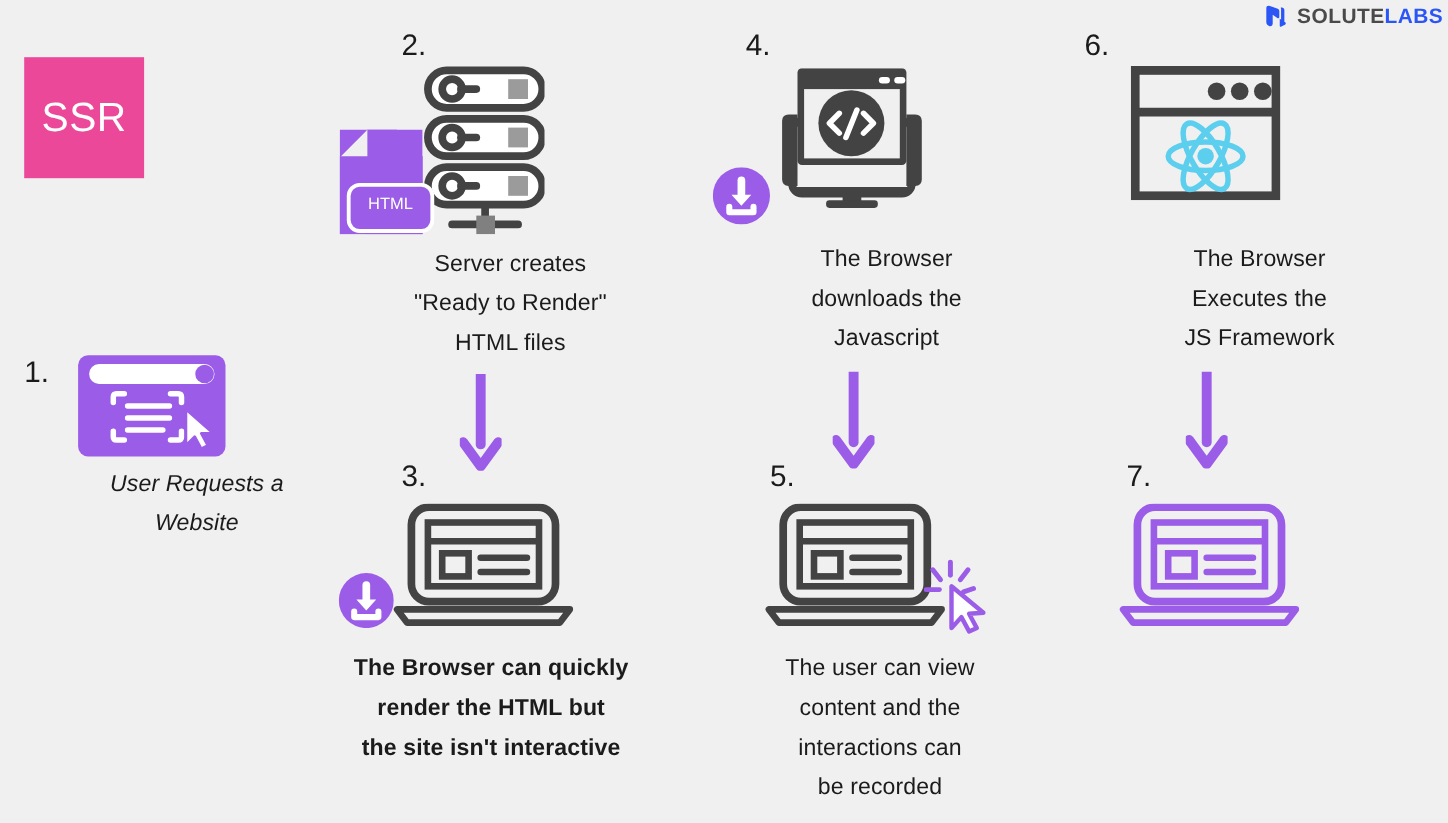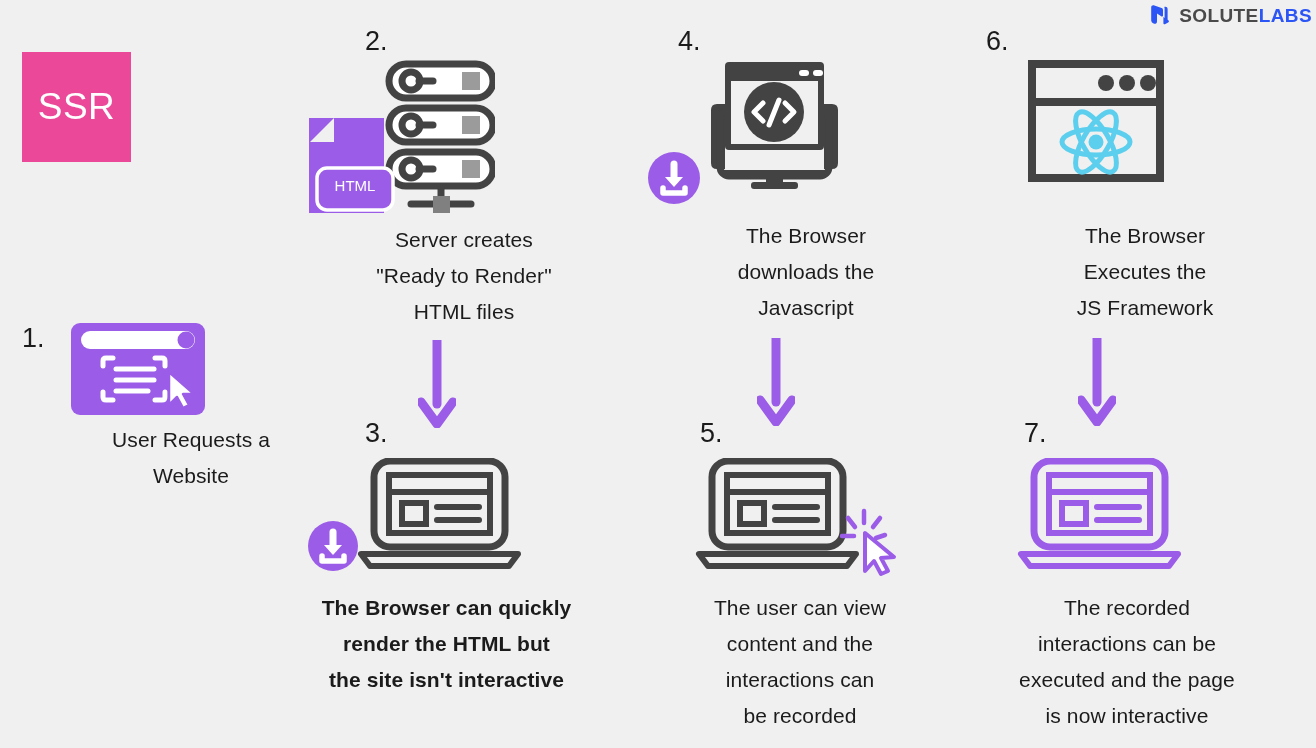--- a/index.html
+++ b/index.html
@@ -118,21 +118,21 @@
         <path d="M95 44 L95 39 Q95 36 92 36 L85 36"></path>
         <path d="M33 70 L33 75 Q33 78 36 78 L43 78"></path>
         <path d="M95 70 L95 75 Q95 78 92 78 L85 78"></path>
         <path d="M46 47 L84 47"></path>
         <path d="M46 58 L84 58"></path>
         <path d="M46 69 L78 69"></path>
       </g>
       <path d="M99 50 L99 83 L107 75 L113 86 L119 83 L113 72 L124 72 Z" fill="#ffffff" stroke="#9b5ce8" stroke-width="2.5" stroke-linejoin="round"></path>
     </svg>
   </div>
-  <div class="caption" style="left:66px; top:422px; width:250px;">User Requests a
+  <div class="caption" style="left:54px; top:422px; width:250px;font-style:italic;">User Requests a
 Website</div>
 
   <div class="step-num" style="left:365px; top:28px;">2.</div>
   <div class="icon-wrap" style="left:305px; top:58px; width:190px; height:155px;">
     <svg viewBox="0 0 190 155" width="190" height="155">
       <g>
         <rect x="84" y="6" width="104" height="34" rx="17" fill="#ffffff" stroke="#434343" stroke-width="7"></rect>
         <circle cx="106" cy="23" r="9" fill="none" stroke="#434343" stroke-width="7"></circle>
         <path d="M114 23 L128 23" stroke="#434343" stroke-width="7" stroke-linecap="round"></path>
         <rect x="157" y="14" width="18" height="18" fill="#9b9b9b"></rect>
@@ -299,18 +299,14 @@
     <svg viewBox="0 0 165 112" width="165" height="112">
       <rect x="17" y="3" width="131" height="86" rx="16" fill="none" stroke="#9b5ce8" stroke-width="7"></rect>
       <rect x="32" y="17" width="101" height="58" fill="none" stroke="#9b5ce8" stroke-width="6"></rect>
       <path d="M32 34 L133 34" stroke="#9b5ce8" stroke-width="6"></path>
       <rect x="45" y="45" width="24" height="21" fill="none" stroke="#9b5ce8" stroke-width="6"></rect>
       <path d="M80 49 L122 49" stroke="#9b5ce8" stroke-width="6" stroke-linecap="round"></path>
       <path d="M80 62 L122 62" stroke="#9b5ce8" stroke-width="6" stroke-linecap="round"></path>
       <path d="M4 96 L161 96 L152 108 L13 108 Z" fill="none" stroke="#9b5ce8" stroke-width="6" stroke-linejoin="round"></path>
     </svg>
   </div>
-  <div class="caption" style="left:962px; top:590px; width:330px;">The recorded
-interactions can be
-executed and the page
-is now interactive</div>
 
 </div>
 
 </body></html>

